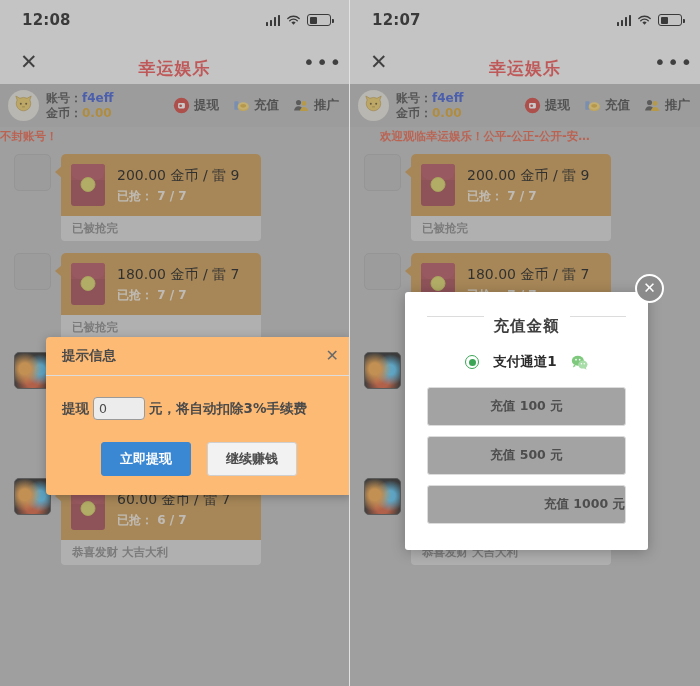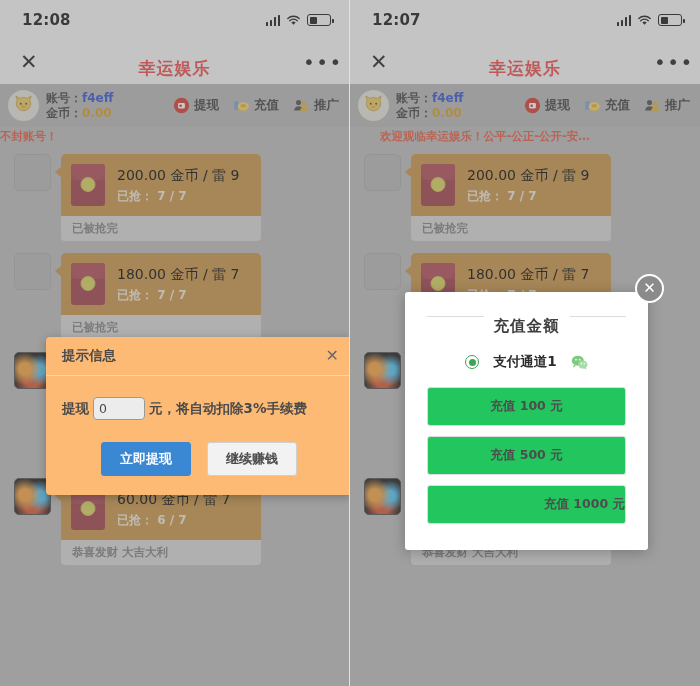--- a/index.html
+++ b/index.html
@@ -203,21 +203,21 @@
   .pay-title { font-size: 15.5px; color: #3f3f3f; font-weight: bold; letter-spacing: 1px; }
   .pay-channel { display: flex; align-items: center; justify-content: center; gap: 14px; margin-bottom: 16px; }
   .radio {
     width: 14px; height: 14px; border-radius: 50%;
     border: 1.6px solid #3aa655; display:flex;align-items:center;justify-content:center; flex:none;
   }
   .radio b { width: 7px; height: 7px; border-radius: 50%; background: #3aa655; display:block; }
   .pay-channel-label { font-size: 13.5px; color: #2c2c2c; font-weight: bold; }
   .wechat-ic { width: 17px; height: 15px; flex:none; }
   .pay-opt {
-    display: block; width: 100%; background: #22c55e;
+    display: block; width: 100%; background: #a3a3a3;
     border: 1px solid #dcdcdc; border-radius: 3px;
     font-size: 12.5px; color: #4d4d4d; font-weight: bold;
     padding: 10px 0; margin-bottom: 10px; text-align: center;
     font-family: inherit;
   }
   .pay-opt:last-child { margin-bottom: 0; text-align: right; }
 </style>
 </head>
 <body>
 

